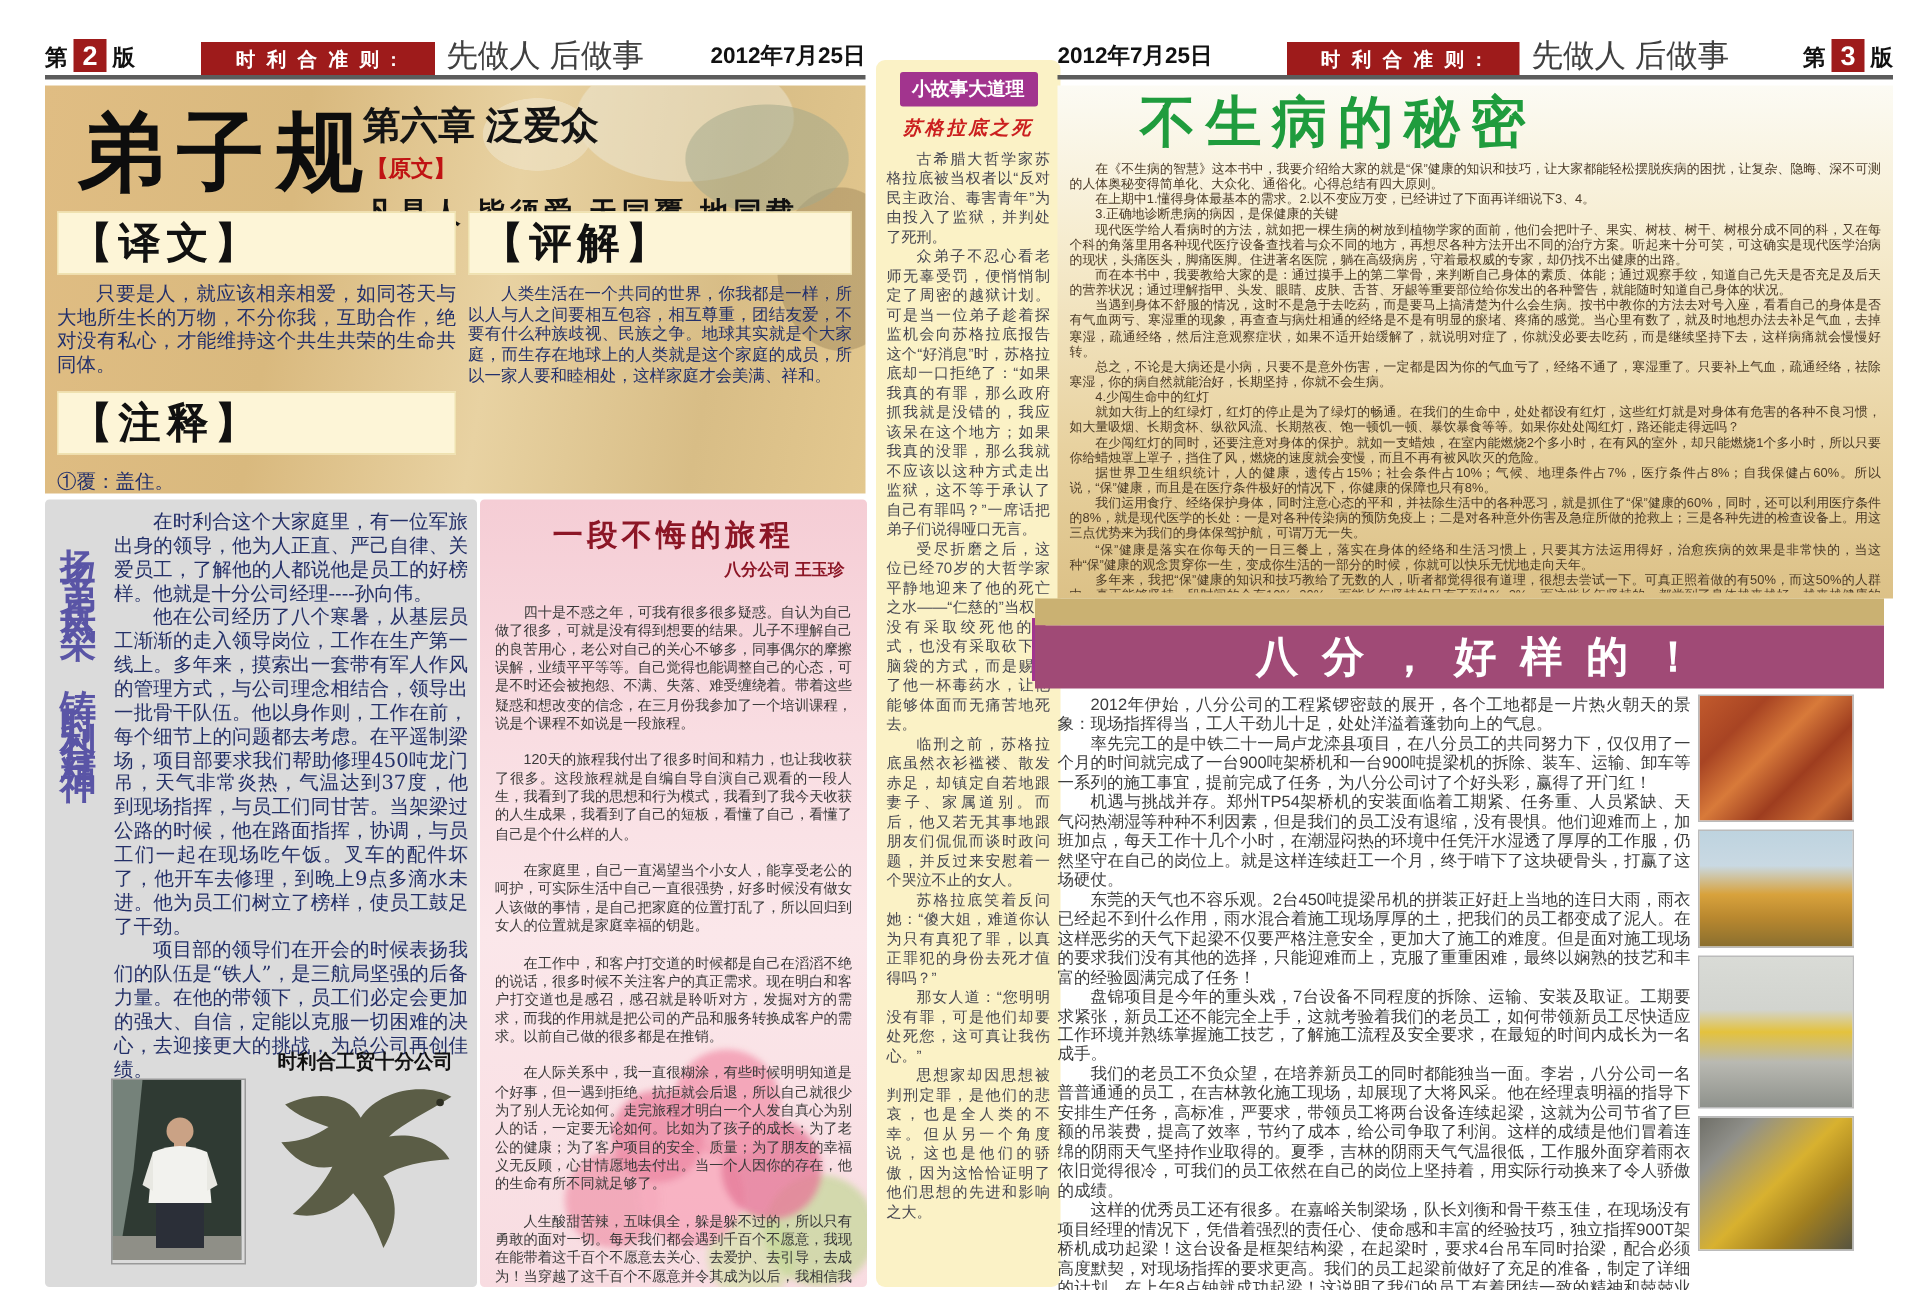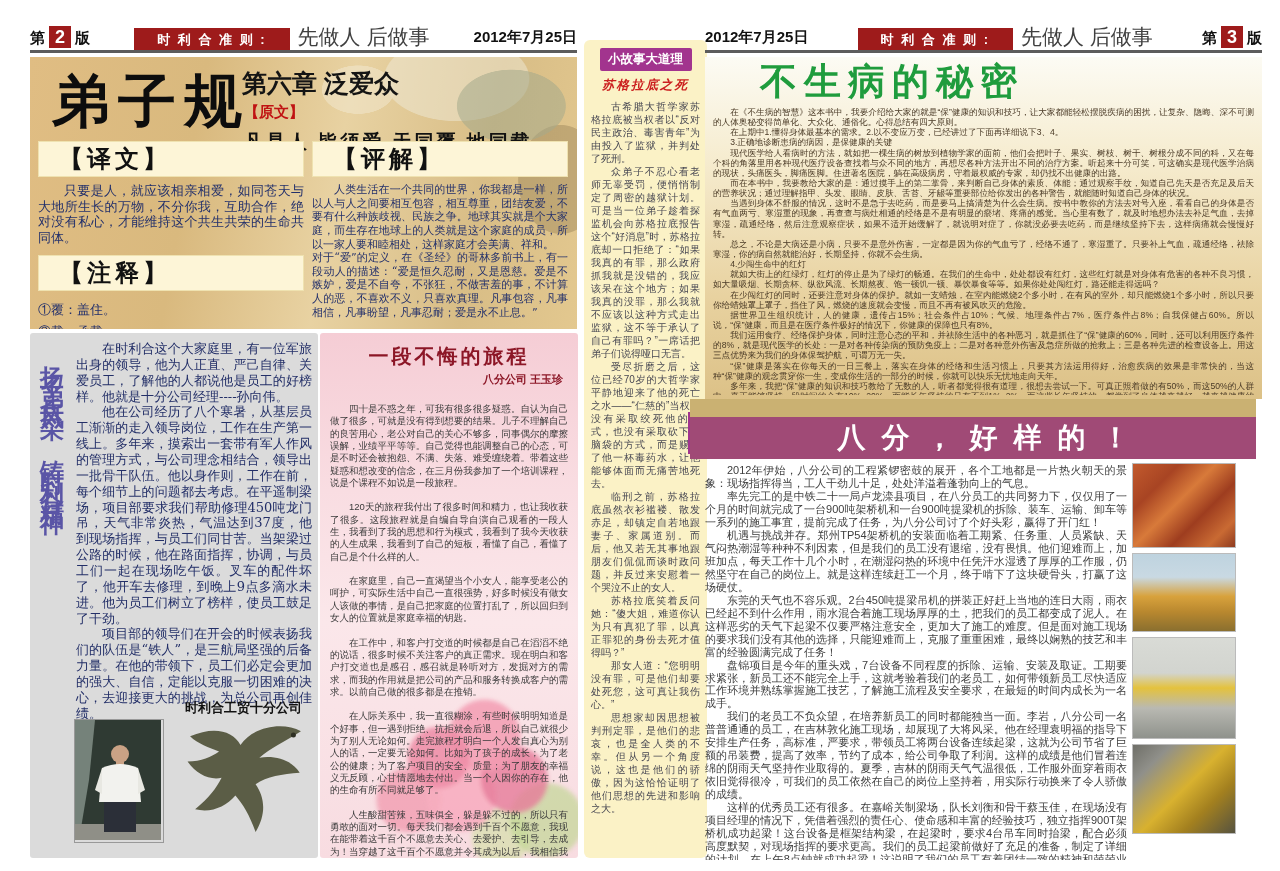--- a/index.html
+++ b/index.html
@@ -24,21 +24,21 @@
         radial-gradient(120px 70px at 78% 8%,rgba(240,238,225,.8) 0 60%,transparent 61%),
         radial-gradient(70px 90px at 97% 45%,rgba(110,90,55,.5) 0 60%,transparent 61%),
         radial-gradient(60px 40px at 60% 12%,rgba(245,240,225,.7) 0 60%,transparent 61%);}
   .dz-title{position:absolute;left:22px;top:6px;font-family:"DejaVu Serif",serif;font-size:58px;font-weight:bold;color:#0d0d0d;letter-spacing:8px;text-align:right;}
   .dz-chapter{position:absolute;left:212px;top:10px;font-size:25px;font-weight:bold;color:#141414;}
   .dz-orig-label{position:absolute;left:214px;top:46px;font-size:15px;font-weight:bold;color:#c01313;}
   .dz-orig-text{position:absolute;left:214px;top:72px;font-size:19px;font-weight:bold;color:#111;letter-spacing:3px;white-space:nowrap;}
   .dz-col{position:absolute;top:84px;}
   .dz-colL{left:8px;width:266px;}
   .dz-colR{left:282px;width:256px;}
-  .dz-strip{background:#fdf5d7;border:1px solid #efe2b0;padding:1px 20px;font-family:"DejaVu Serif",serif;font-size:24px;font-weight:bold;color:#111;letter-spacing:4px;}
+  .dz-strip{background:#fdf5d7;border:1px solid #efe2b0;padding:1px 8px;font-family:"DejaVu Serif",serif;font-size:28px;font-weight:bold;color:#111;letter-spacing:4px;}
   .dz-body{margin-top:6px;font-family:"DejaVu Serif",serif;font-size:13px;line-height:1.2;color:#23306b;text-align:justify;}
   .dz-body p{margin:0;text-indent:2em;}
   .dz-note-items{margin-top:8px;font-family:"DejaVu Serif",serif;font-size:13px;line-height:1.7;color:#23306b;}
   .dz-colR .dz-body{font-size:11px;line-height:1.24;}
   
   .grayart{position:absolute;left:30px;top:333px;width:288px;height:525px;background:#dbdbdb;border-radius:3px;overflow:hidden;}
   .vert-title{position:absolute;left:6px;top:14px;height:500px;writing-mode:vertical-rl;
       font-family:"DejaVu Serif",serif;font-size:24px;font-weight:bold;color:#5a55a6;letter-spacing:10px;}
   .gray-text{position:absolute;left:46px;top:8px;width:236px;font-family:"DejaVu Serif",serif;font-size:13px;line-height:1.22;color:#232f68;text-align:justify;}
   .gray-text p{margin:0;text-indent:2em;}
@@ -121,21 +121,20 @@
       <div class="dz-note-items">
         <div>①覆：盖住。</div>
         <div>②载：承载。</div>
       </div>
     </div>
 
     <div class="dz-col dz-colR">
       <div class="dz-strip">【评解】</div>
       <div class="dz-body">
         <p>人类生活在一个共同的世界，你我都是一样，所以人与人之间要相互包容，相互尊重，团结友爱，不要有什么种族歧视、民族之争。地球其实就是个大家庭，而生存在地球上的人类就是这个家庭的成员，所以一家人要和睦相处，这样家庭才会美满、祥和。</p>
-        <p style="text-indent:0;">对于“爱”的定义，在《圣经》的哥林多前书上，有一段动人的描述：“爱是恒久忍耐，又是恩慈。爱是不嫉妒，爱是不自夸，不张狂，不做害羞的事，不计算人的恶，不喜欢不义，只喜欢真理。凡事包容，凡事相信，凡事盼望，凡事忍耐；爱是永不止息。”</p>
       </div>
     </div>
   </div>
 
   <div class="grayart">
     <div class="vert-title">扬子弟兵风采　铸时利合精神</div>
     <div class="gray-text">
       <p>在时利合这个大家庭里，有一位军旅出身的领导，他为人正直、严己自律、关爱员工，了解他的人都说他是员工的好榜样。他就是十分公司经理----孙向伟。</p>
       <p>他在公司经历了八个寒暑，从基层员工渐渐的走入领导岗位，工作在生产第一线上。多年来，摸索出一套带有军人作风的管理方式，与公司理念相结合，领导出一批骨干队伍。他以身作则，工作在前，每个细节上的问题都去考虑。在平遥制梁场，项目部要求我们帮助修理450吨龙门吊，天气非常炎热，气温达到37度，他到现场指挥，与员工们同甘苦。当架梁过公路的时候，他在路面指挥，协调，与员工们一起在现场吃午饭。叉车的配件坏了，他开车去修理，到晚上9点多滴水未进。他为员工们树立了榜样，使员工鼓足了干劲。</p>
       <p>项目部的领导们在开会的时候表扬我们的队伍是“铁人”，是三航局坚强的后备力量。在他的带领下，员工们必定会更加的强大、自信，定能以克服一切困难的决心，去迎接更大的挑战，为总公司再创佳绩。</p>

